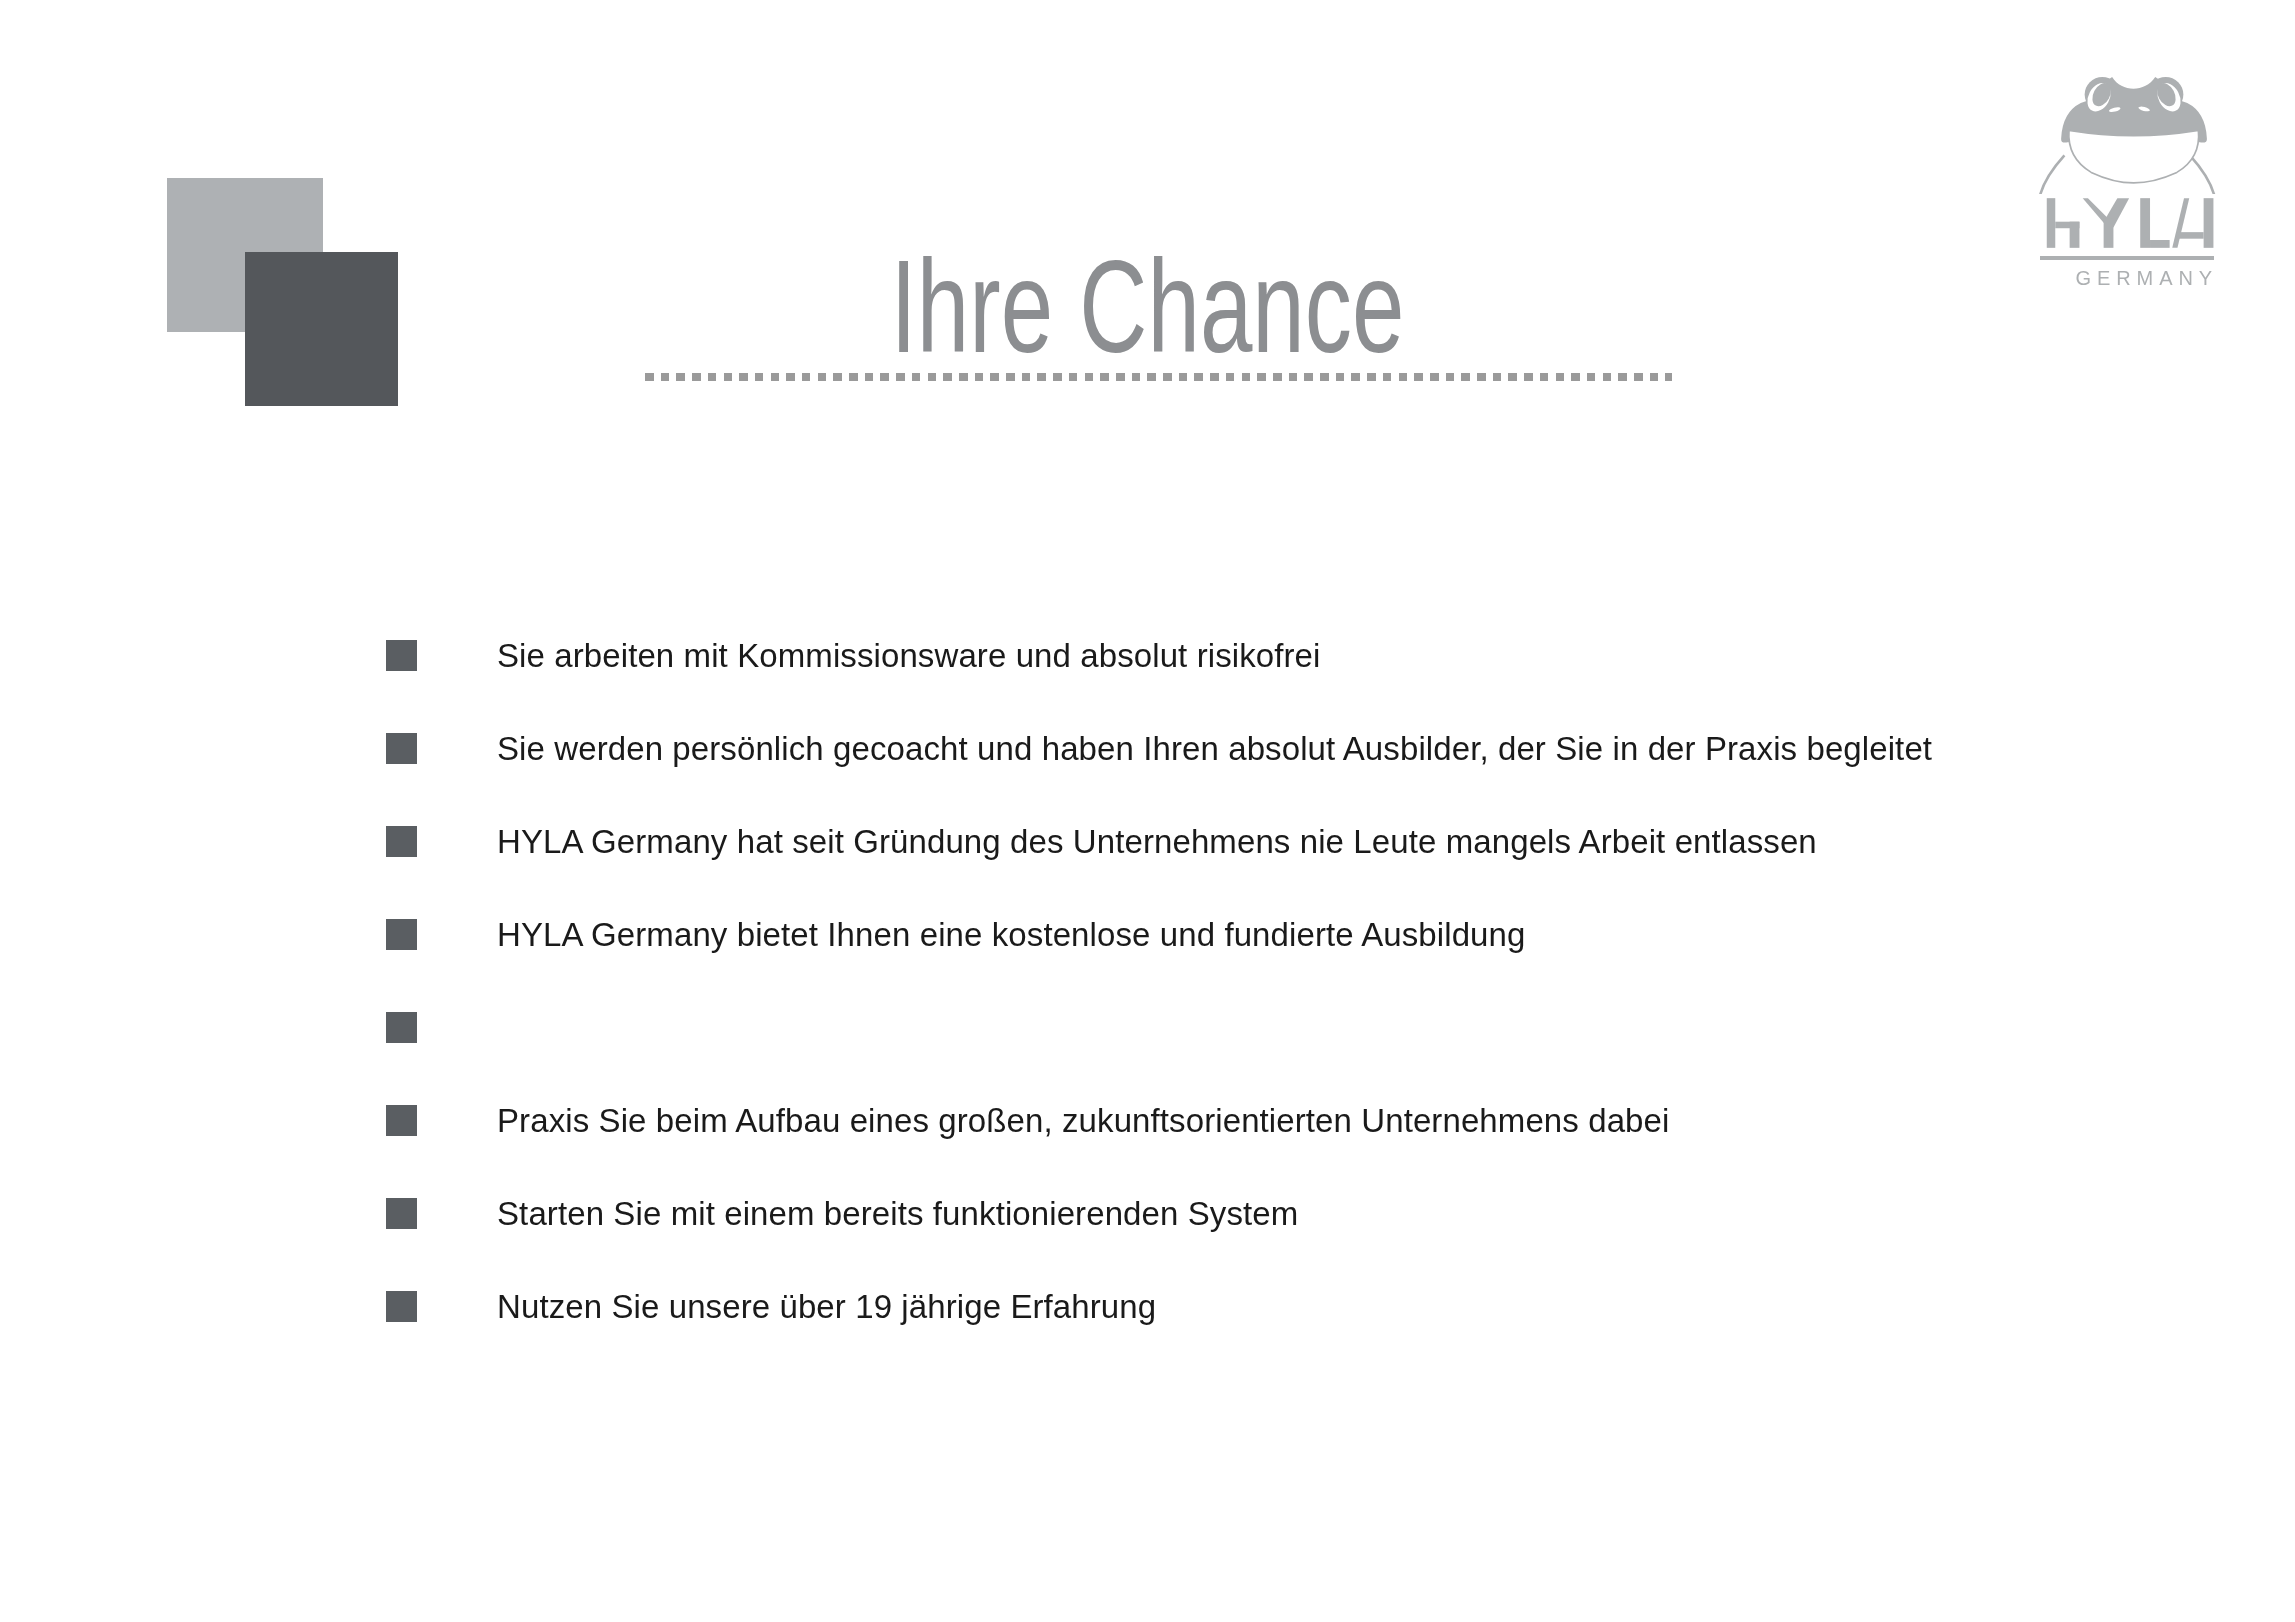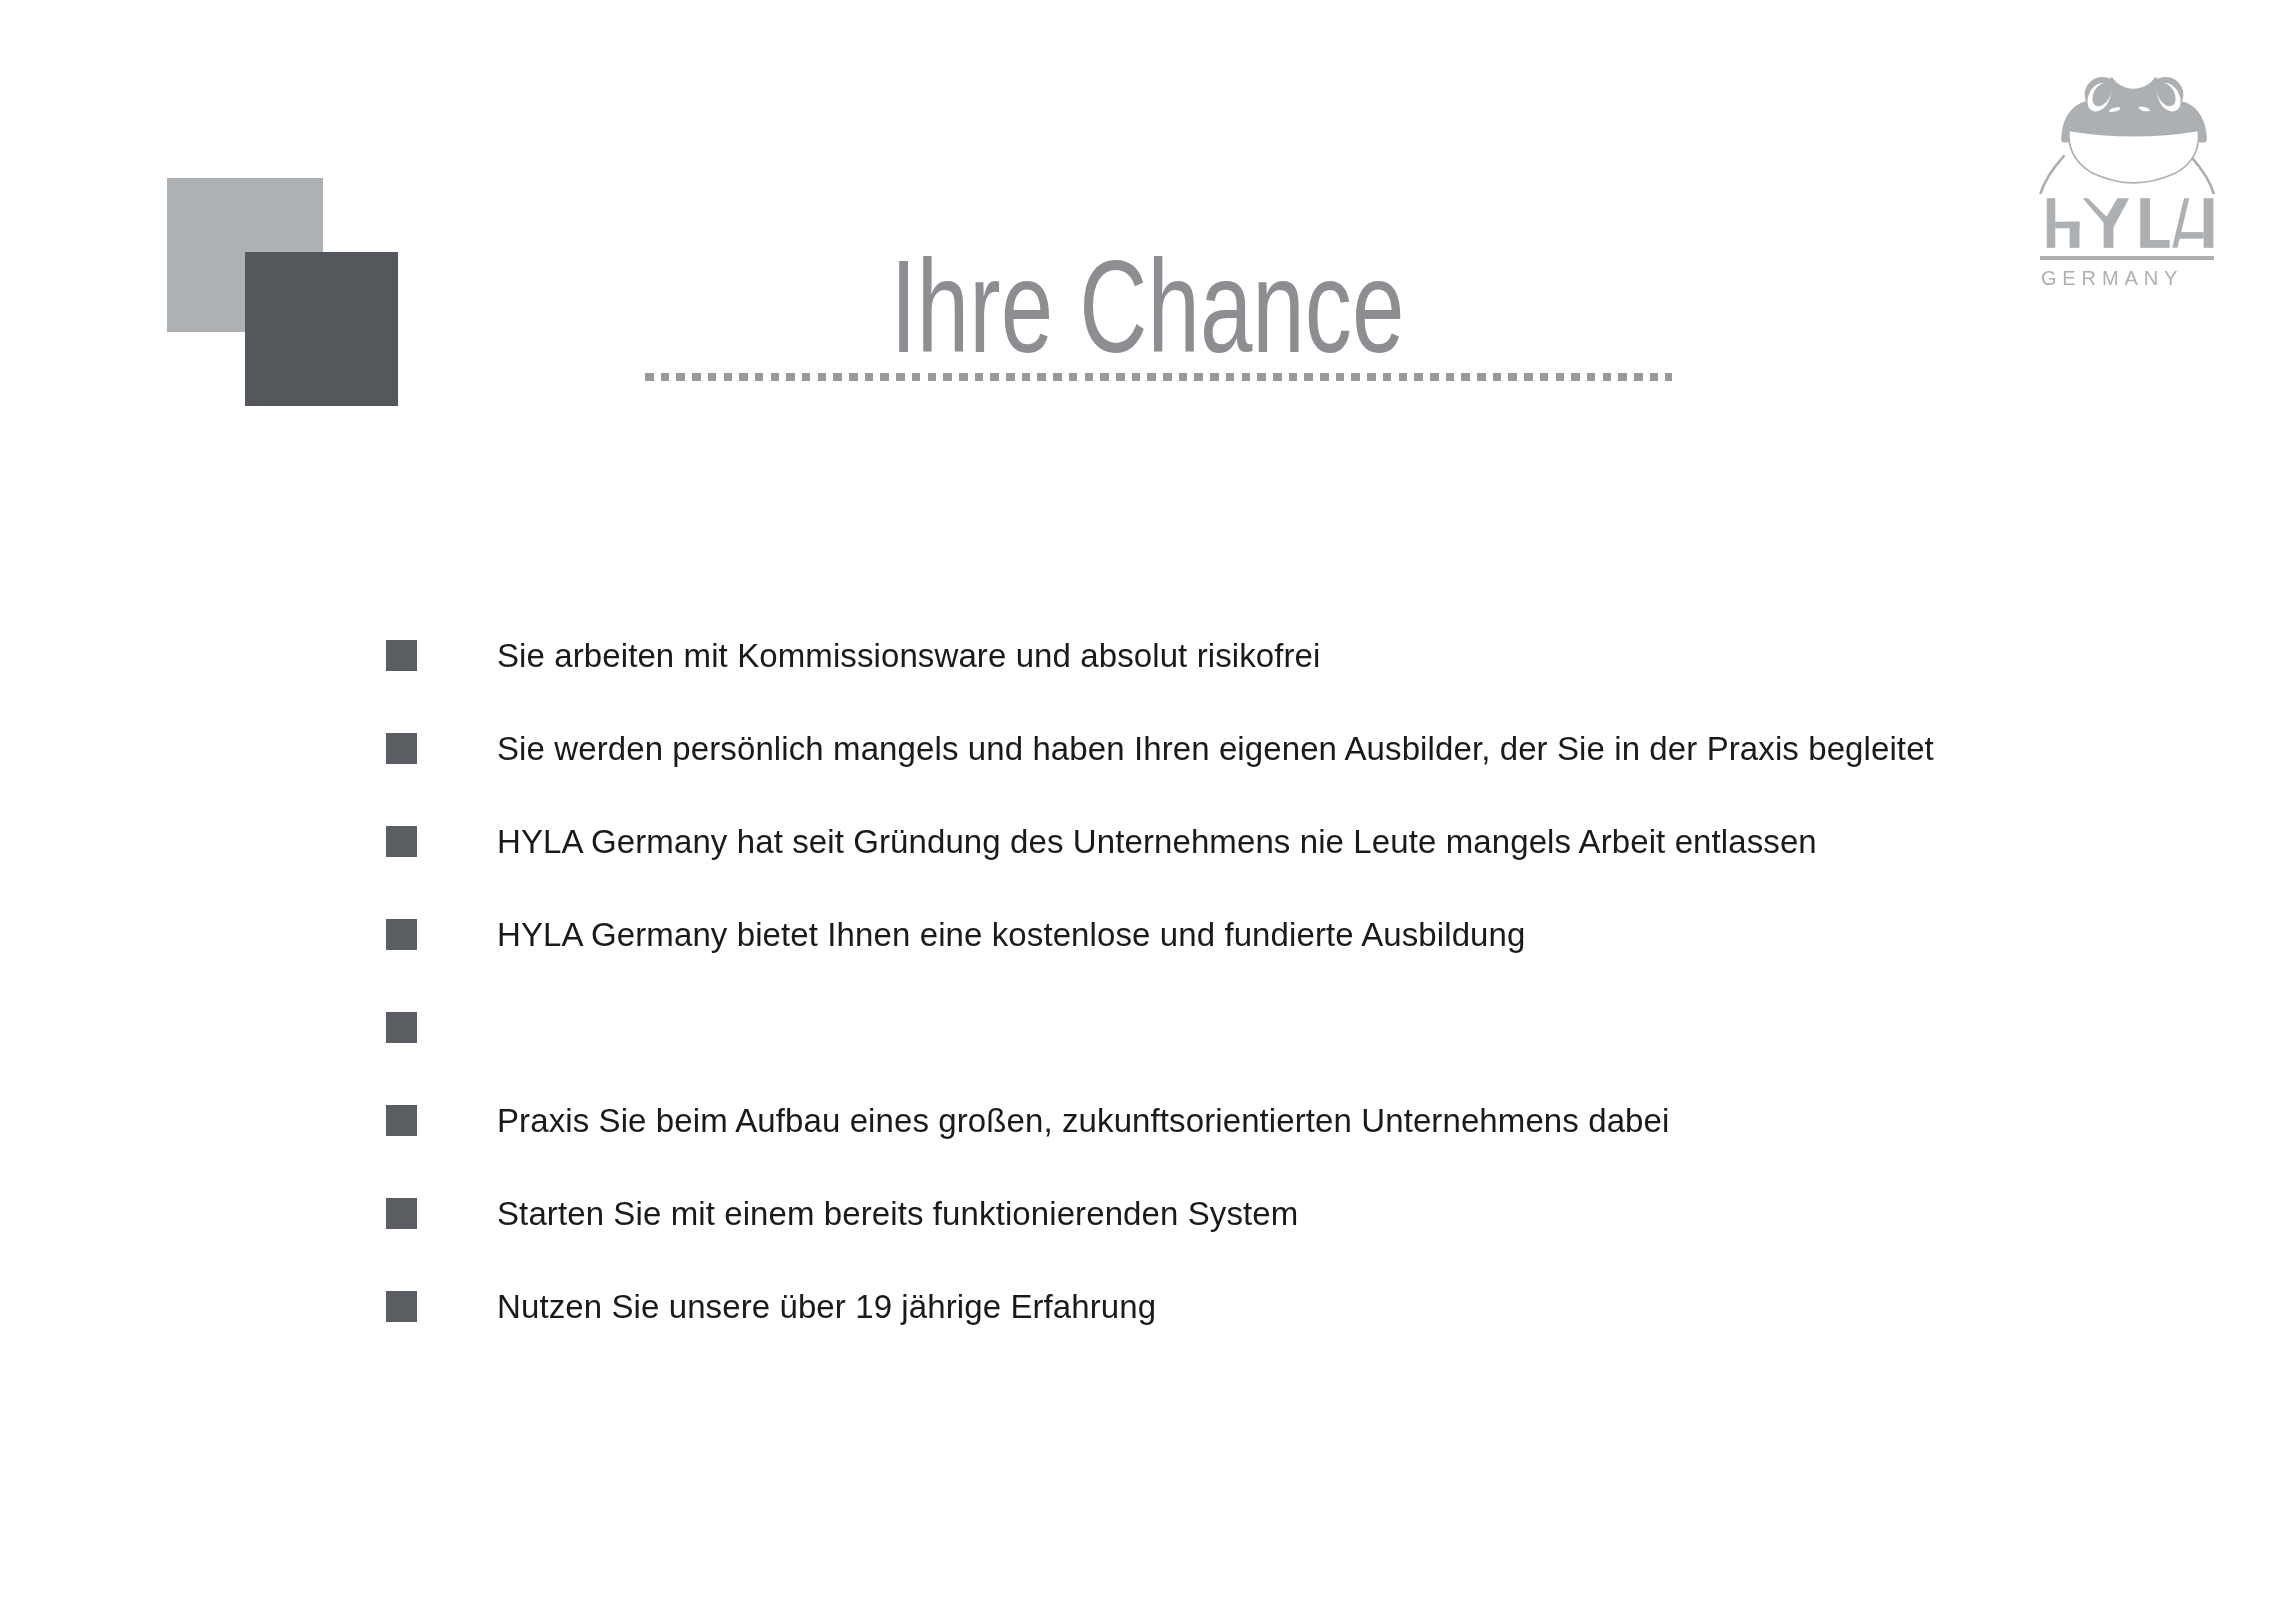--- a/index.html
+++ b/index.html
@@ -49,21 +49,21 @@
     font-size:33px;color:var(--c-text);
     white-space:nowrap;letter-spacing:0.1px;
   }
 
   
   .logo{position:absolute;left:2035px;top:73px;width:183px;color:var(--c-logo);}
   .logo svg{display:block;}
   .logo-letters{margin:3.9px auto 0;}
   .logo-line{width:174px;height:3.9px;background:var(--c-logo);margin:8.5px auto 0;}
   .logo-country{
-    margin-top:7.2px;text-align:left;
+    margin-top:7.2px;text-align:right;
     font-size:20px;font-weight:400;
     letter-spacing:5.9px;text-indent:5.9px;
     color:var(--c-logo);
   }
 </style>
 </head>
 <body>
 
 <div class="sq sq-light"></div>
 <div class="sq sq-dark"></div>
@@ -72,21 +72,21 @@
 <div class="dashline"></div>
 
 <div class="list" id="bullet-list">
   <div class="row">
     <span class="bullet"></span>
     <span class="btext">Sie arbeiten mit Kommissionsware und absolut risikofrei</span>
   </div>
 
   <div class="row">
     <span class="bullet"></span>
-    <span class="btext">Sie werden persönlich mangels und haben Ihren eigenen Ausbilder, der Sie in der Praxis begleitet</span>
+    <span class="btext">Sie werden persönlich gecoacht und haben Ihren absolut Ausbilder, der Sie in der Praxis begleitet</span>
   </div>
 
   <div class="row">
     <span class="bullet"></span>
     <span class="btext">HYLA Germany hat seit Gründung des Unternehmens nie Leute mangels Arbeit entlassen</span>
   </div>
 
   <div class="row">
     <span class="bullet"></span>
     <span class="btext">HYLA Germany bietet Ihnen eine kostenlose und fundierte Ausbildung</span>

